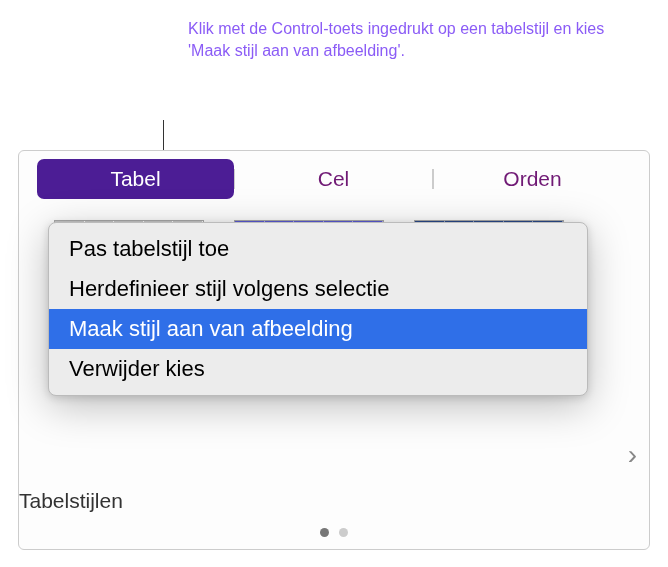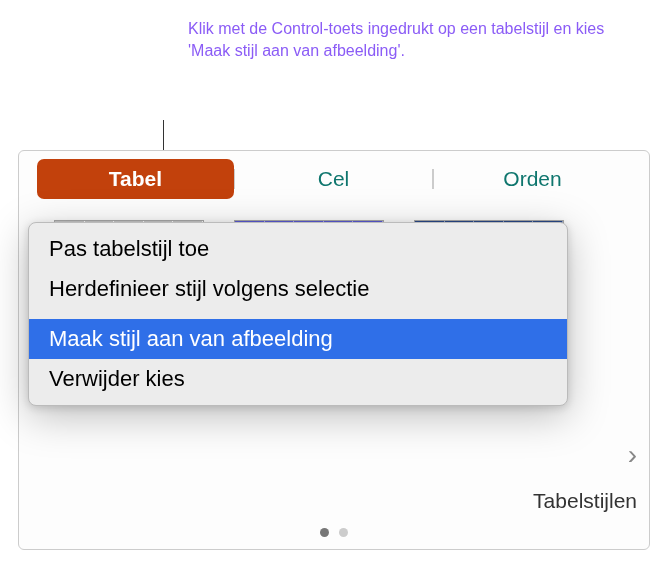--- a/index.html
+++ b/index.html
@@ -44,29 +44,29 @@
       display: flex;
       padding: 8px 18px 0 18px;
       gap: 0;
       border-bottom: 1px solid transparent;
     }
     .tab {
       flex: 1;
       text-align: center;
       padding: 8px 0;
       font-size: 21px;
-      color: #0f766e;
+      color: #701a75;
       position: relative;
       cursor: pointer;
     }
     .tab.active {
-      background: #c2410c;
+      background: #4c1d95;
       color: #fff;
       border-radius: 7px;
-      font-weight: 700;
+      font-weight: 400;
     }
     .tab-divider {
       width: 1px;
       background: #ccc;
       margin: 10px 0;
     }
     .styles-row {
       display: flex;
       gap: 30px;
       padding: 20px 35px 0 35px;
@@ -104,47 +104,46 @@
       position: absolute;
       right: 12px;
       top: 288px;
       font-size: 28px;
       color: #888;
       cursor: pointer;
     }
     .context-menu {
       position: absolute;
       top: 222px;
-      left: 28px;
+      left: 48px;
       width: 540px;
       background: #ececec;
       border: 1px solid #bbb;
       border-radius: 8px;
       box-shadow: 0 10px 40px rgba(0,0,0,0.25), 0 2px 8px rgba(0,0,0,0.15);
       padding: 6px 0;
       z-index: 10;
     }
     .menu-item {
       padding: 4px 20px;
       font-size: 22px;
       color: #000;
       cursor: pointer;
       line-height: 1.45;
     }
     .menu-item.highlighted {
       background: #2f6fe8;
       color: #fff;
-      margin-top: 10px;
     }
     .section-label {
       position: absolute;
       bottom: 36px;
       left: 0;
-      right: 12px;
-      text-align: right;
+      right: 5px;
+      text-align: left;
       font-size: 21px;
       color: #333;
     }
     .pager {
       position: absolute;
       bottom: 12px;
       left: 0;
       right: 0;
       display: flex;
       justify-content: center;

